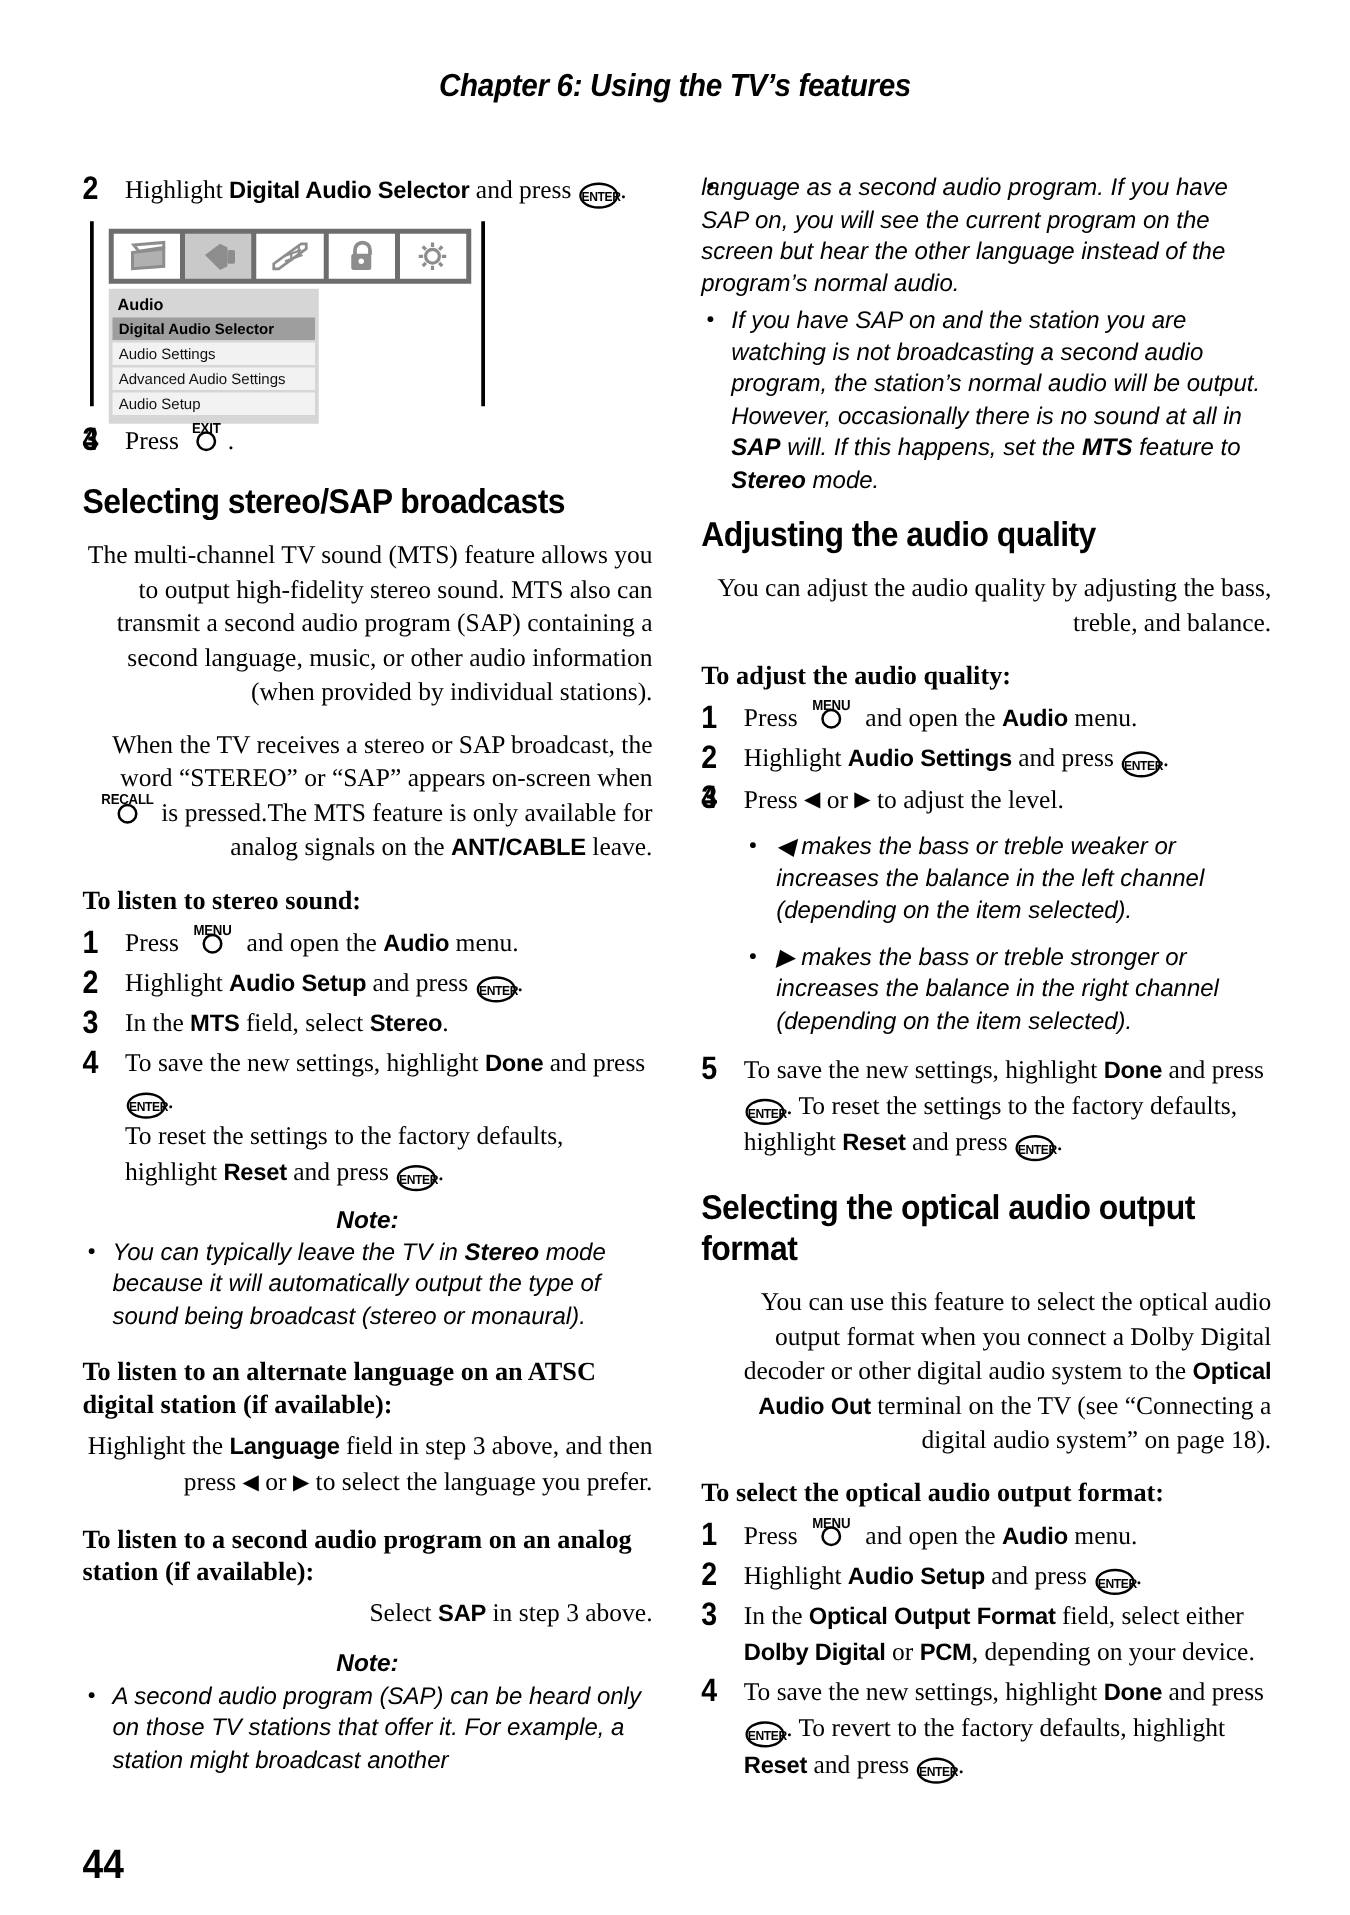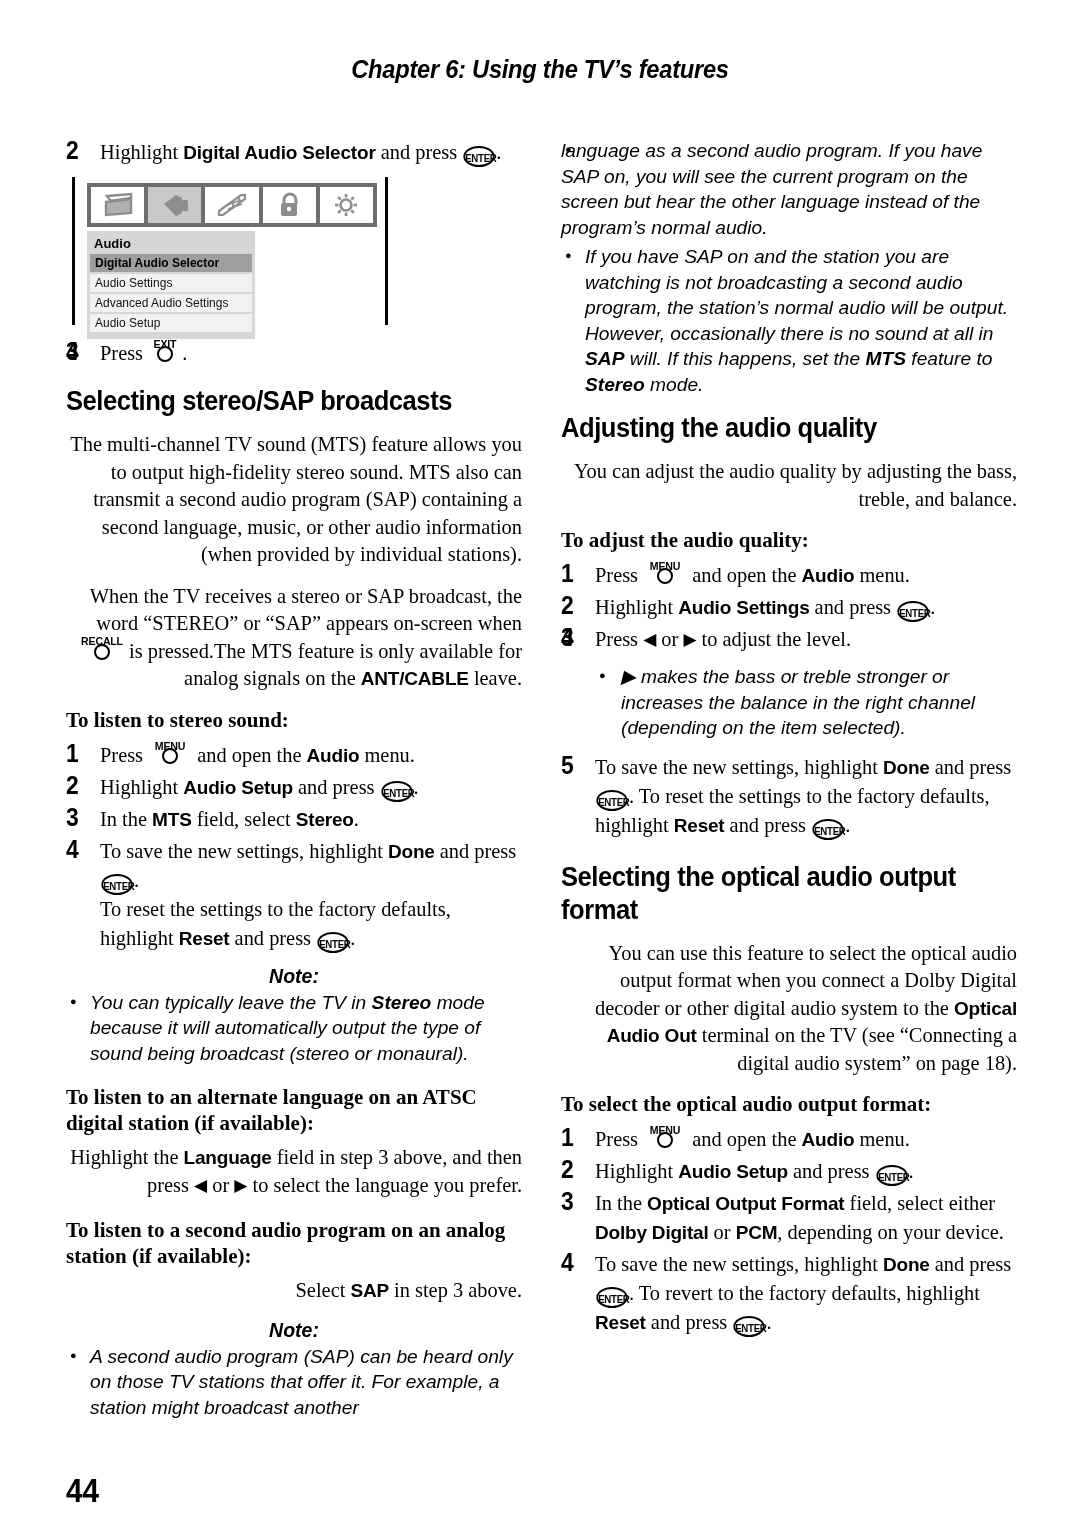--- a/index.html
+++ b/index.html
@@ -329,20 +329,21 @@
         <span><span>Highlight </span><span class="b">Audio Settings</span><span> and press </span><span class="enter-key">ENTER</span><span>.</span></span>
       </li>
       <li>
         <span class="num">3</span>
       </li>
       <li>
         <span class="num">4</span>
         <span><span>Press </span><span class="arrow">◀</span><span> or </span><span class="arrow">▶</span><span> to adjust the level.</span></span>
 
         <ul class="subnotes">
+          <li><span class="arrow-lg">◀</span><span> makes the bass or treble weaker or increases the balance in the left channel (depending on the item selected).</span></li>
           <li><span class="arrow-lg">▶</span><span> makes the bass or treble stronger or increases the balance in the right channel (depending on the item selected).</span></li>
         </ul>
       </li>
       <li>
         <span class="num">5</span>
         <span><span>To save the new settings, highlight </span><span class="b">Done</span><span> and press </span><span class="enter-key">ENTER</span><span>. To reset the settings to the factory defaults, highlight </span><span class="b">Reset</span><span> and press </span><span class="enter-key">ENTER</span><span>.</span></span>
       </li>
     </ol>
 
     <h2 class="sect" style="margin-top:20px;">Selecting the optical audio output format</h2>

